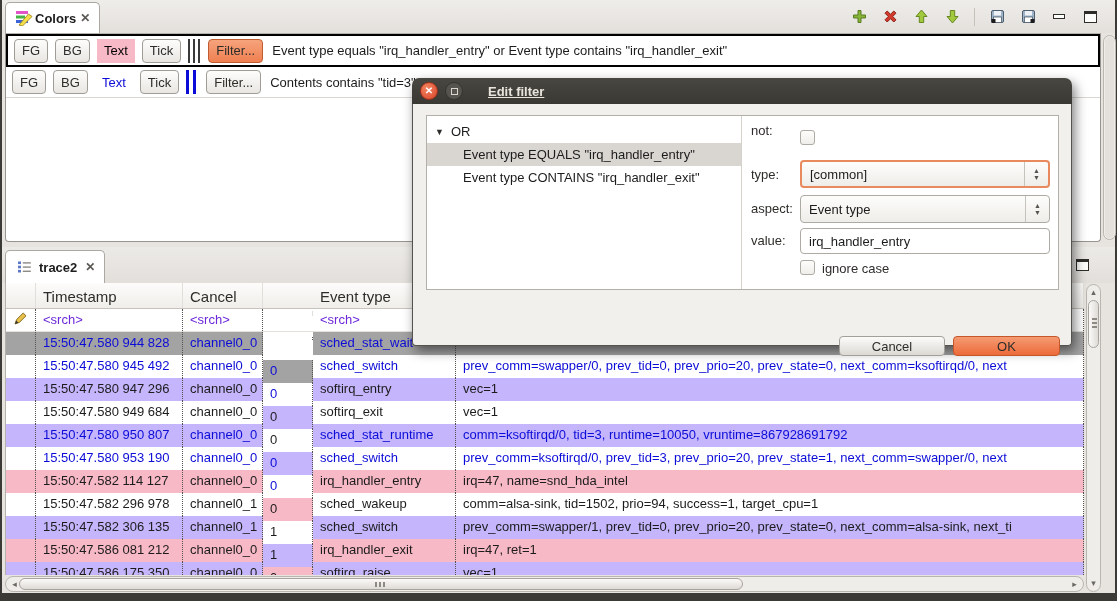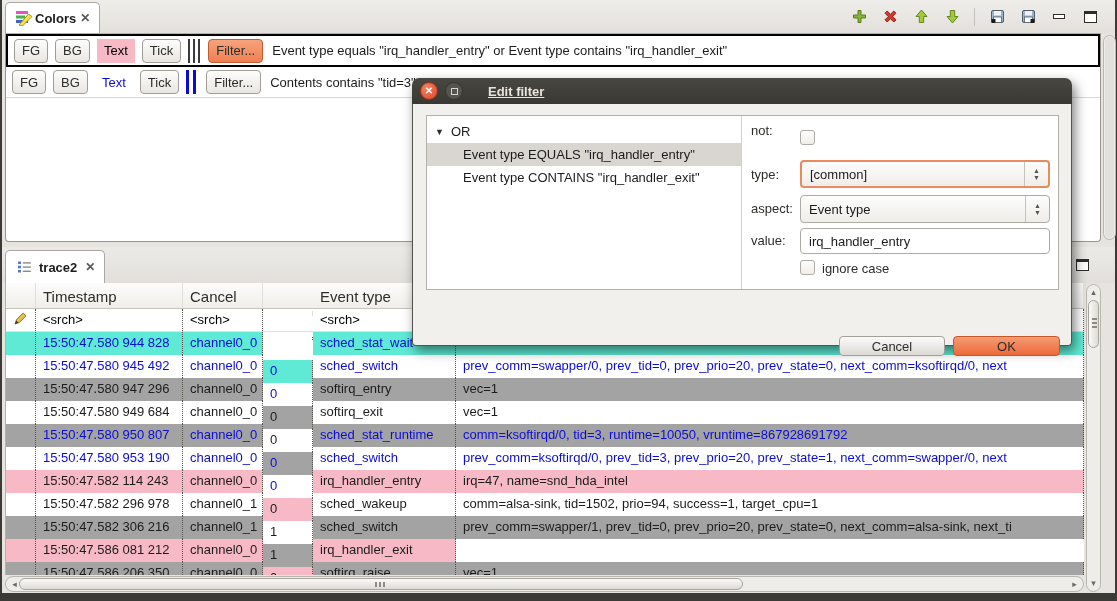--- a/index.html
+++ b/index.html
@@ -44,29 +44,29 @@
   .trace-tab { position:absolute; left:3px; top:3px; height:33px; background:#fff;
     border:1px solid #aba7a1; border-bottom:none; border-radius:5px 5px 0 0;
     display:flex; align-items:center; gap:6px; padding:0 9px; font-weight:bold; }
   .trace-max { position:absolute; right:24px; top:9px; }
 
   .events-table { position:absolute; left:3px; top:283px; width:1079px; height:292px; background:#fff; overflow:hidden;
     border-left:1px solid #b5b1ac; }
   .thead { display:flex; height:26px; background:linear-gradient(#fdfcfb,#f0eeea); border-bottom:1px solid #c7c3bd; }
   .hc { padding:5px 0 0 7px; border-right:1px solid #e2dfda; font-size:15px; color:#2e2d2a; overflow:hidden; white-space:nowrap; }
   .search-row { display:flex; height:23px; background:#fff; border-bottom:1px solid #e4e1dc; }
-  .sc { padding:3px 0 0 7px; border-right:1px dotted #55524e; color:#000000; overflow:hidden; white-space:nowrap; }
+  .sc { padding:3px 0 0 7px; border-right:1px dotted #55524e; color:#6d28d9; overflow:hidden; white-space:nowrap; }
   .rows-host { height:243px; overflow:hidden; }
   .erow { display:flex; height:23px; }
   .ec { padding:3px 0 0 7px; border-right:1px dotted #55524e; overflow:hidden; white-space:nowrap; height:23px; }
   .c0 { width:30px; flex:none; } .c1 { width:147px; flex:none; } .c2 { width:80px; flex:none; }
   .c3 { width:50px; flex:none;margin-top:28px; } .c4 { width:143px; flex:none; } .c5 { flex:1; min-width:0; }
   .fg-blue { color:#0c0cd8; } .fg-black { color:#1c1c1c; }
-  .bg-sel .ec { background:#5eead4; } .bg-white .ec { background:#fff; }
-  .bg-gray .ec { background:#a3a3a3; } .bg-pink .ec { background:#f8b9c6; }
+  .bg-sel .ec { background:#a3a3a3; } .bg-white .ec { background:#fff; }
+  .bg-gray .ec { background:#c4b5fd; } .bg-pink .ec { background:#f8b9c6; }
 
   
   .hscroll { position:absolute; left:3px; top:576px; width:1079px; height:16px;
     background:#efede9; border:1px solid #b9b5af; border-radius:8px; }
   .h-arrow { position:absolute; top:2px; width:11px; height:10px; color:#6b6863; font-size:9px; line-height:10px; text-align:center; }
   .h-arrow.left { left:3px; } .h-arrow.right { right:3px; }
   .hthumb { position:absolute; left:13px; top:1px; width:724px; height:12px; background:linear-gradient(#fbfaf9,#dedbd6);
     border:1px solid #a7a39d; border-radius:7px; }
   .hgrip { position:absolute; left:50%; top:3px; width:12px; height:5px; margin-left:-6px;
     background-image:repeating-linear-gradient(90deg,#8d8a84 0 2px,transparent 2px 4px); }
@@ -287,52 +287,53 @@
         <div class="erow fg-blue bg-white">
       <div class="ec c0"></div>
       <div class="ec c1">15:50:47.580 953 190</div>
       <div class="ec c2">channel0_0</div>
       <div class="ec c3">0</div>
       <div class="ec c4">sched_switch</div>
       <div class="ec c5">prev_comm=ksoftirqd/0, prev_tid=3, prev_prio=20, prev_state=1, next_comm=swapper/0, next</div>
     </div>
         <div class="erow fg-black bg-pink">
       <div class="ec c0"></div>
-      <div class="ec c1">15:50:47.582 114 243</div>
+      <div class="ec c1">15:50:47.582 114 127</div>
       <div class="ec c2">channel0_0</div>
       <div class="ec c3">0</div>
       <div class="ec c4">irq_handler_entry</div>
       <div class="ec c5">irq=47, name=snd_hda_intel</div>
     </div>
         <div class="erow fg-black bg-white">
       <div class="ec c0"></div>
       <div class="ec c1">15:50:47.582 296 978</div>
       <div class="ec c2">channel0_1</div>
       <div class="ec c3">1</div>
       <div class="ec c4">sched_wakeup</div>
       <div class="ec c5">comm=alsa-sink, tid=1502, prio=94, success=1, target_cpu=1</div>
     </div>
         <div class="erow fg-black bg-gray">
       <div class="ec c0"></div>
-      <div class="ec c1">15:50:47.582 306 216</div>
+      <div class="ec c1">15:50:47.582 306 135</div>
       <div class="ec c2">channel0_1</div>
       <div class="ec c3">1</div>
       <div class="ec c4">sched_switch</div>
       <div class="ec c5">prev_comm=swapper/1, prev_tid=0, prev_prio=20, prev_state=0, next_comm=alsa-sink, next_ti</div>
     </div>
         <div class="erow fg-black bg-pink">
       <div class="ec c0"></div>
       <div class="ec c1">15:50:47.586 081 212</div>
       <div class="ec c2">channel0_0</div>
       <div class="ec c3">0</div>
       <div class="ec c4">irq_handler_exit</div>
+      <div class="ec c5">irq=47, ret=1</div>
     </div>
         <div class="erow fg-black bg-gray">
       <div class="ec c0"></div>
-      <div class="ec c1">15:50:47.586 206 350</div>
+      <div class="ec c1">15:50:47.586 175 350</div>
       <div class="ec c2">channel0_0</div>
       <div class="ec c3">0</div>
       <div class="ec c4">softirq_raise</div>
       <div class="ec c5">vec=1</div>
     </div>
       </div>
   </div>
 
   <div class="hscroll">
     <span class="h-arrow left">◂</span>

